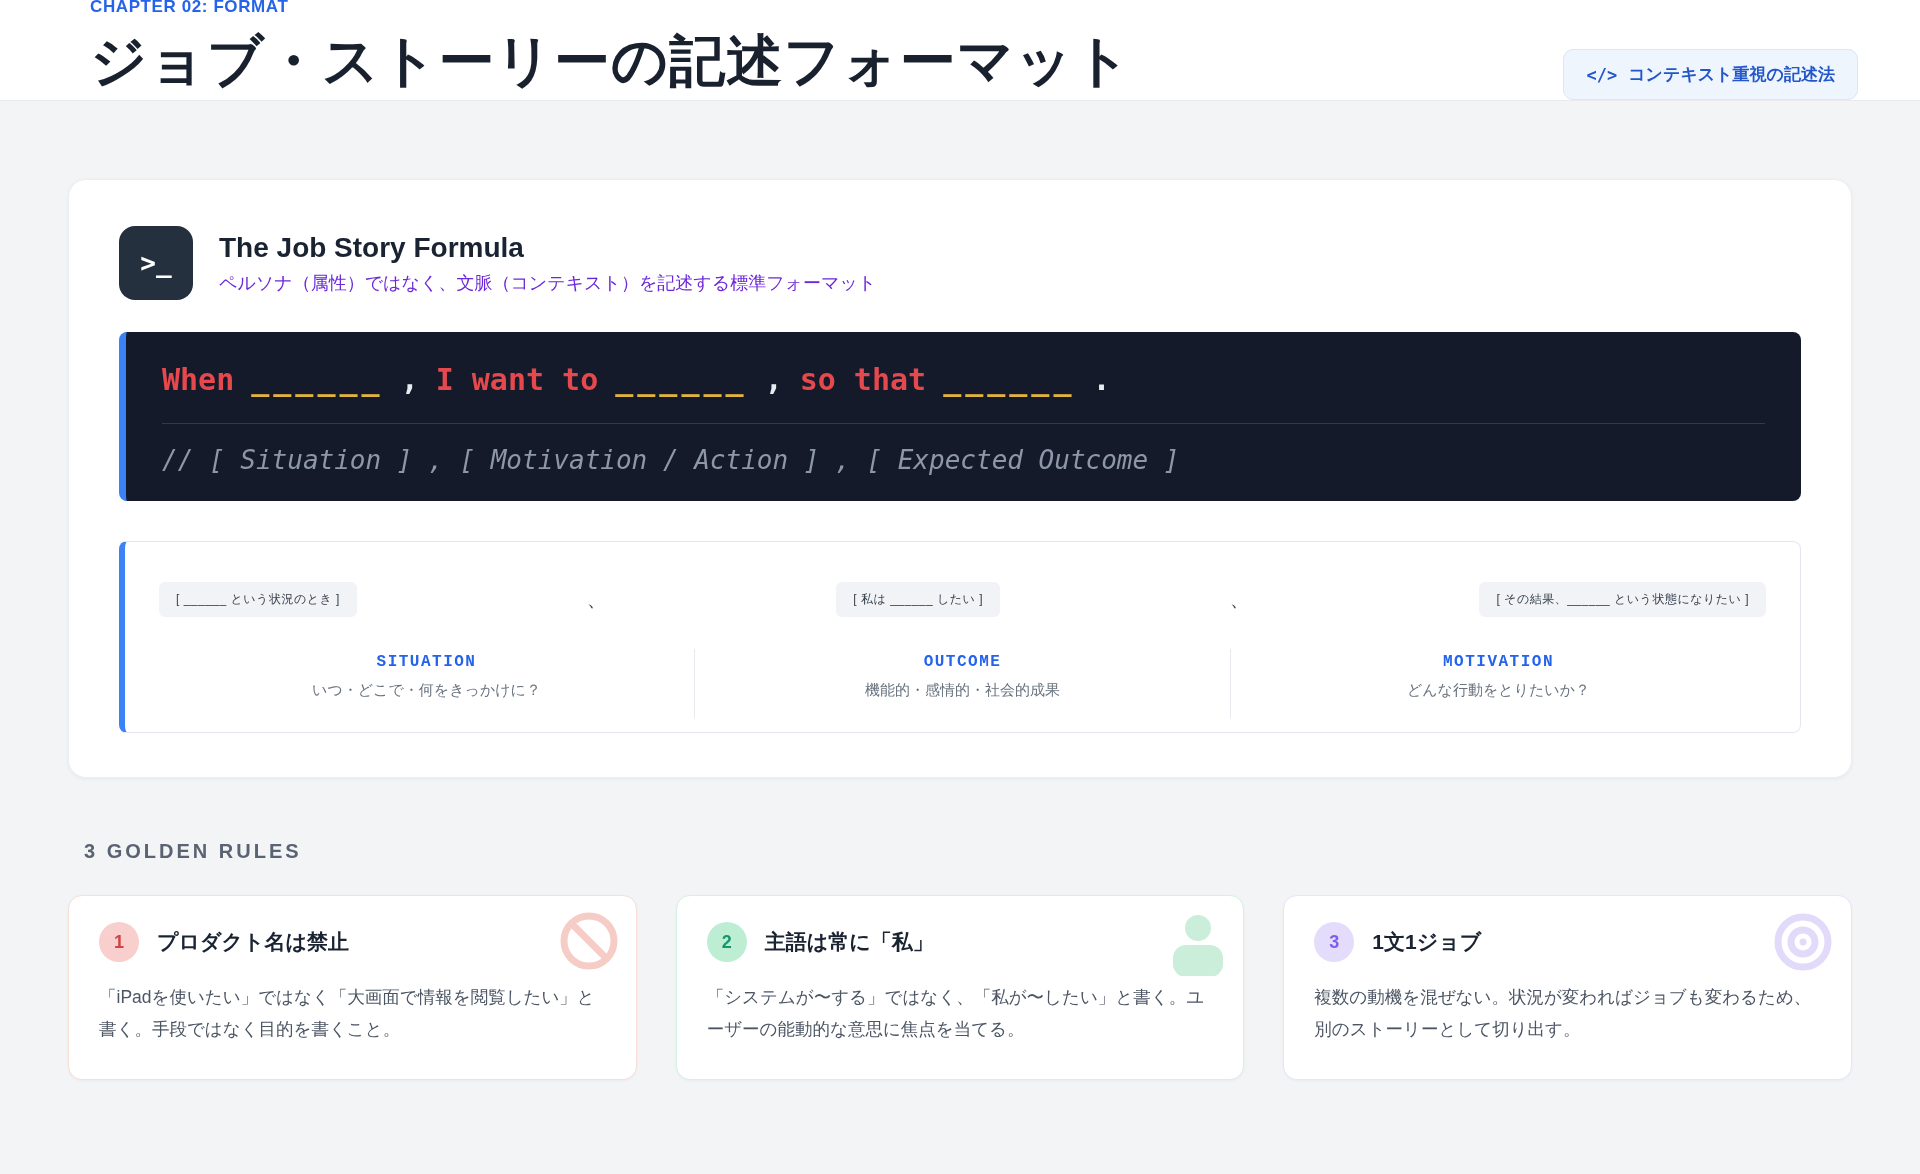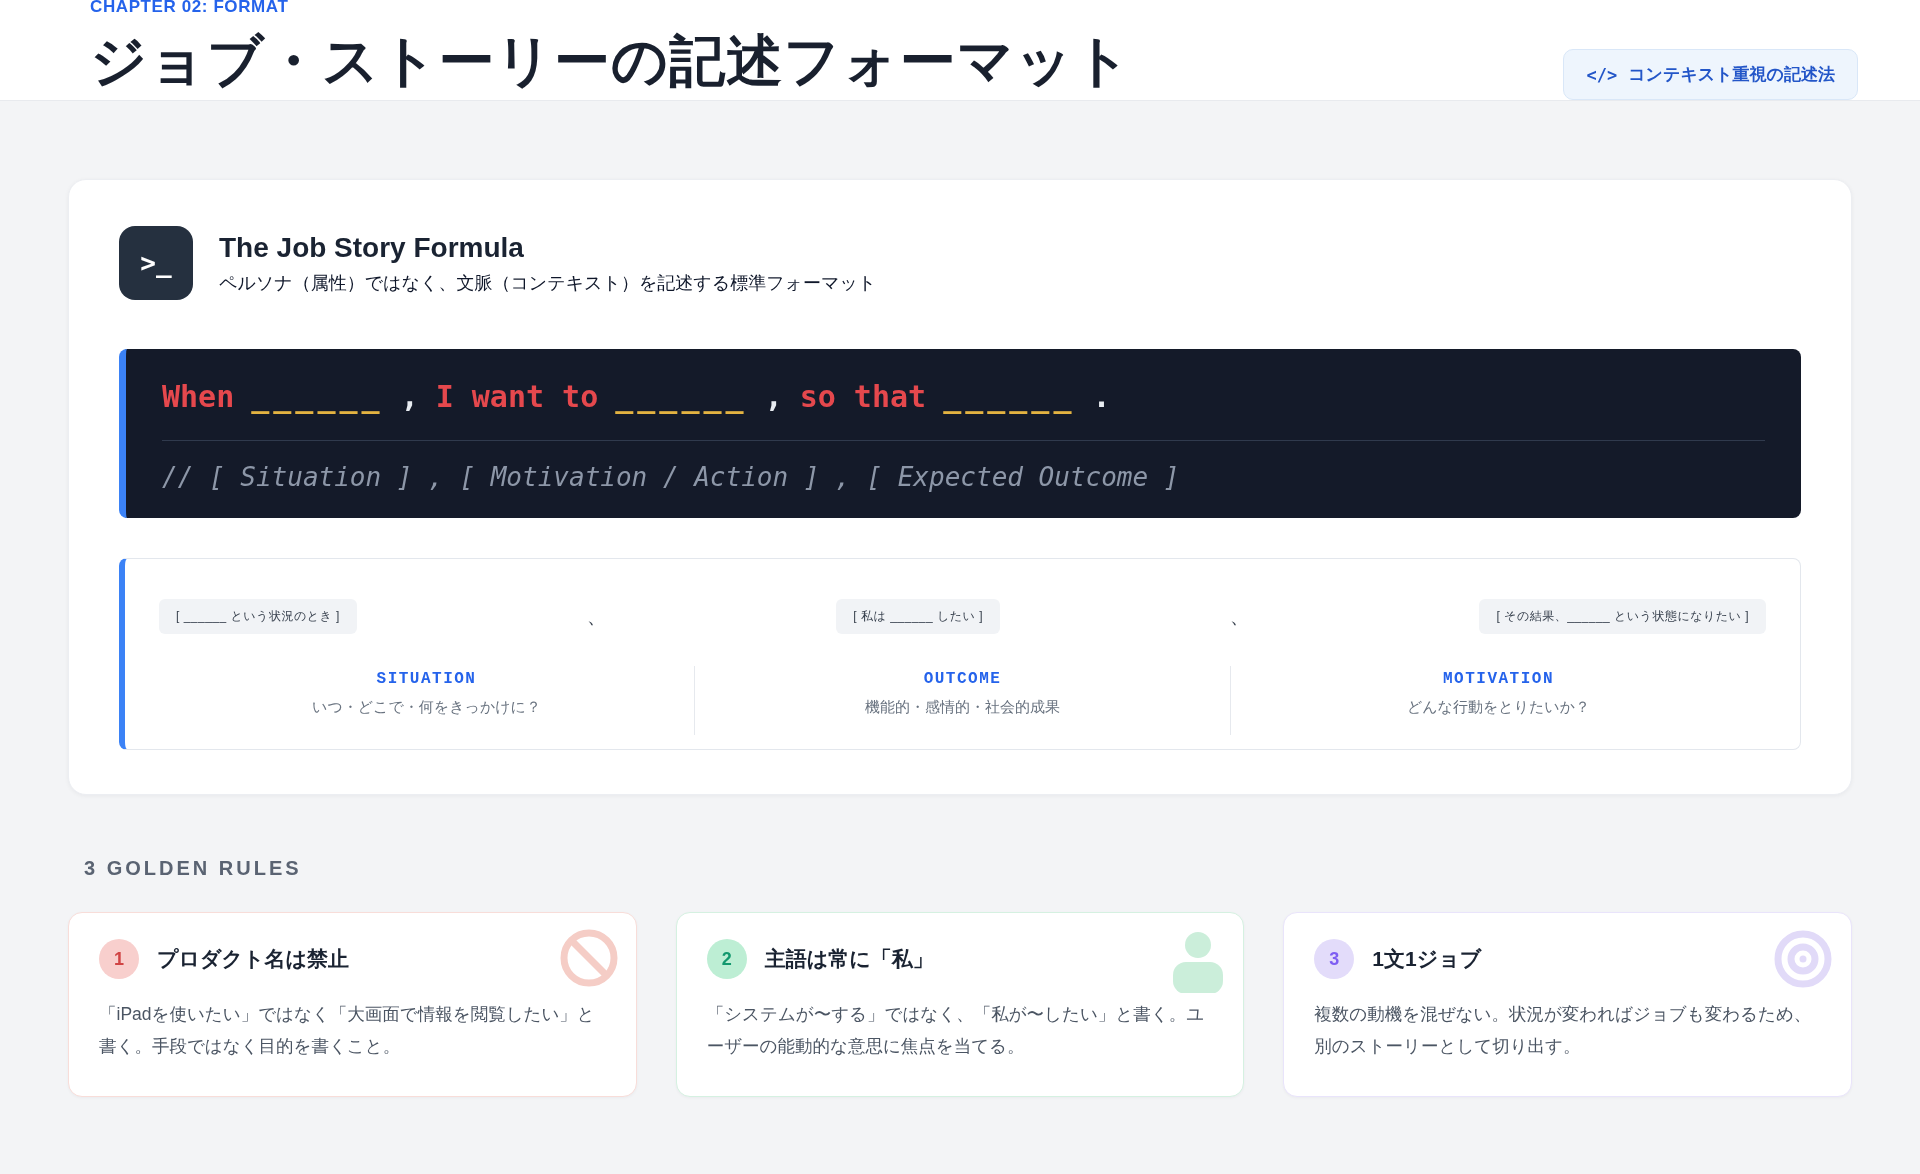--- a/index.html
+++ b/index.html
@@ -40,24 +40,24 @@
     box-shadow:0 1px 4px rgba(16,24,40,.05);
   }
   .card-head { display:flex; align-items:center; gap:26px; }
   .terminal-icon {
     width:74px; height:74px; border-radius:16px; background:#25303f;
     color:#ffffff; font-family:"DejaVu Sans Mono", monospace;
     font-weight:bold; font-size:26px;
     display:flex; align-items:center; justify-content:center; flex:none;
   }
   .card-head h2 { font-size:28px; font-weight:bold; color:#1a2332; }
-  .card-sub { font-size:18px; color:#0f172a; margin-top:7px; }
+  .card-sub { font-size:18px; color:#6d28d9; margin-top:7px; }
 
   .code-block {
-    margin-top:49px; background:#141a29; border-left:7px solid #3b82f6;
+    margin-top:32px; background:#141a29; border-left:7px solid #3b82f6;
     border-radius:8px; padding:30px 36px 26px;
   }
   .code-line {
     font-family:"DejaVu Sans Mono", monospace; font-weight:bold; font-size:30px;
     display:flex; align-items:baseline; gap:17px; white-space:nowrap;
   }
   .kw { color:#e5484d; }
   .blank { color:#e3b341; letter-spacing:4px; }
   .punct { color:#e8ecf1; }
   .code-divider { border-top:1px solid #303a4d; margin-top:26px; }

